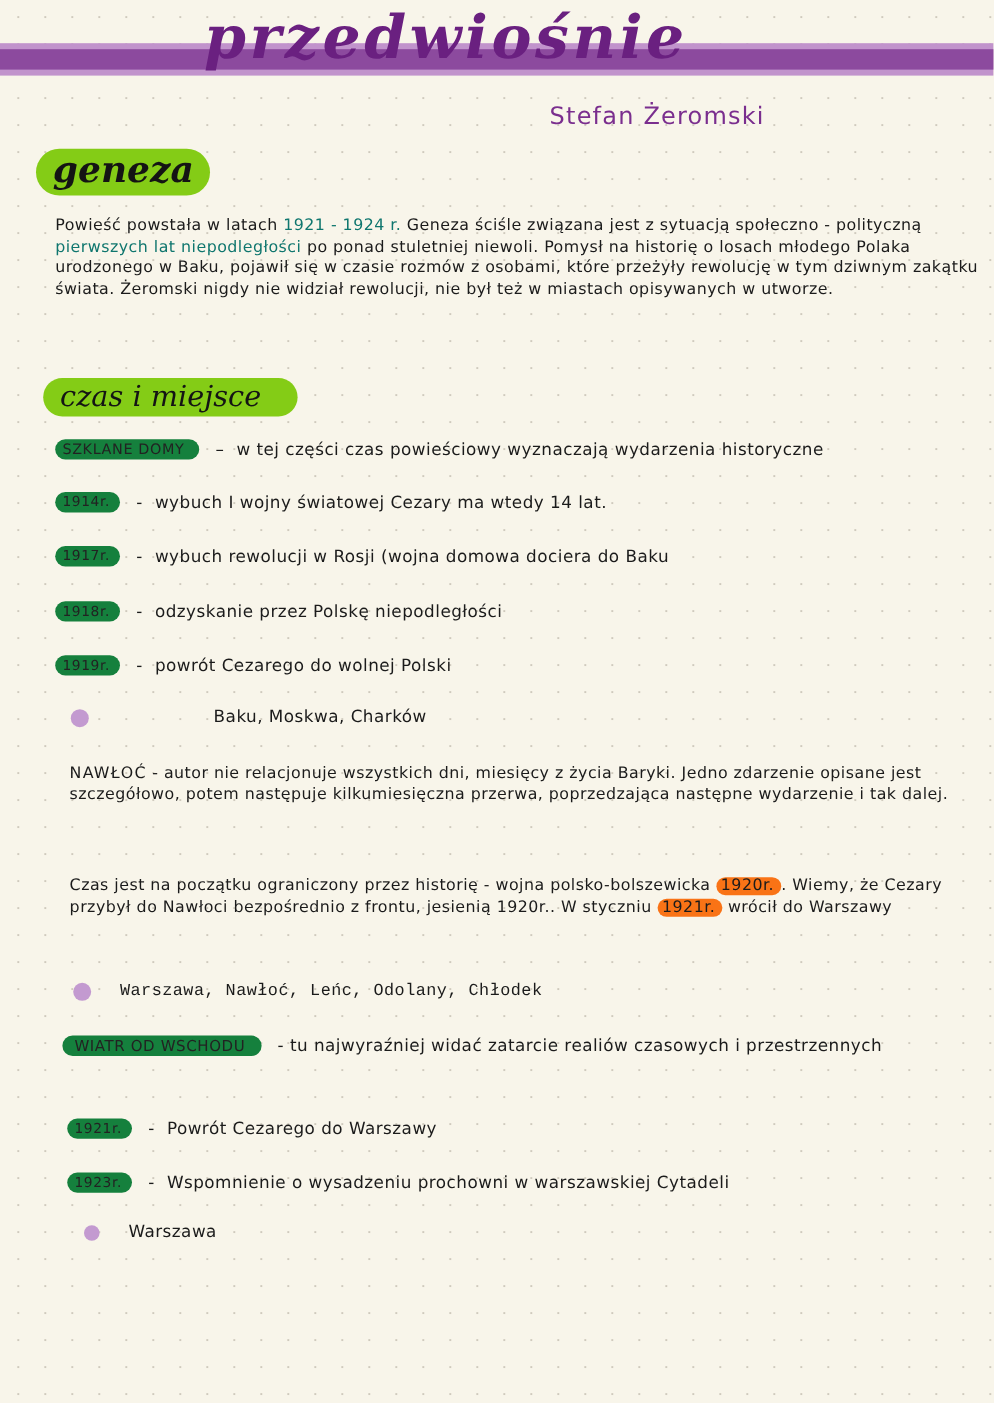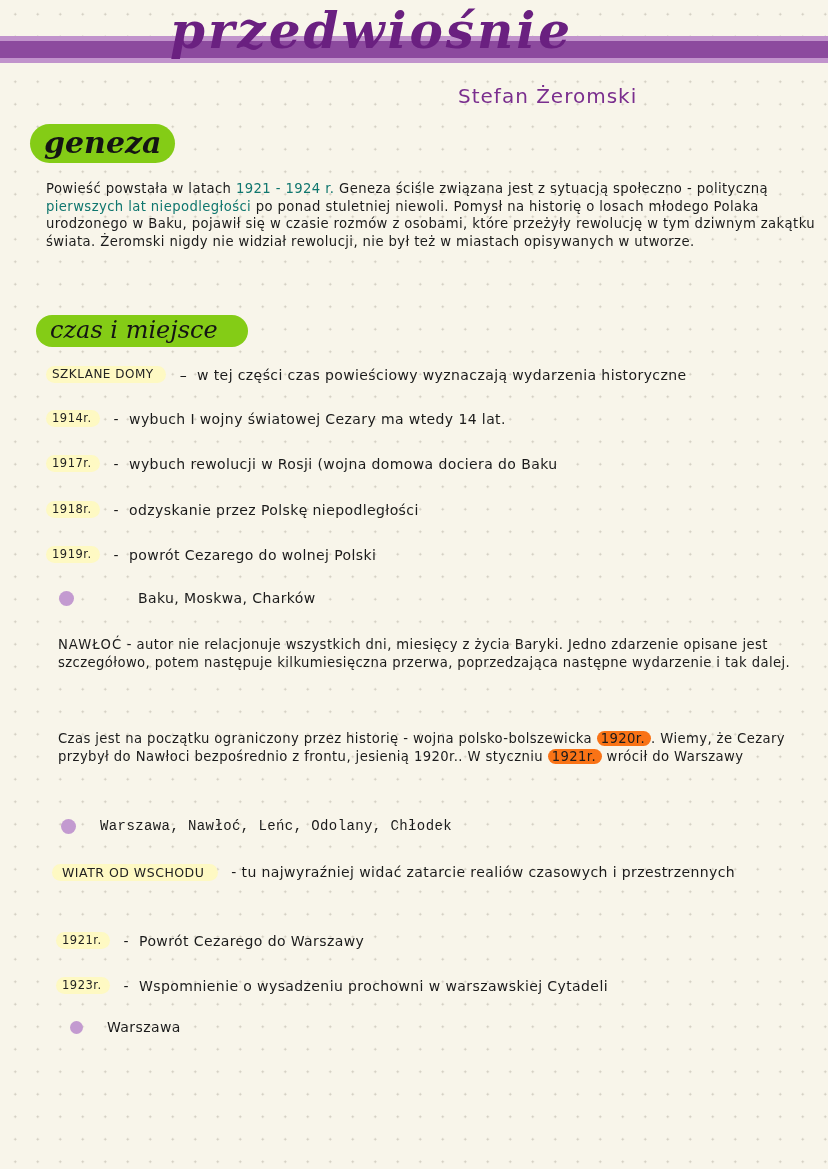--- a/index.html
+++ b/index.html
@@ -32,21 +32,21 @@
   .h-czas { left: 36px; top: 315px; font-size: 24px; padding: 2px 30px 4px 14px; font-weight: normal; }
 
   .para {
     font-size: 13.2px; line-height: 17.5px; letter-spacing: 0.4px; color: #1b1b1b;
   }
   .p-geneza { left: 46px; top: 180px; width: 770px; }
   .accent { color: #0f766e; }
 
   .row { display: flex; align-items: center; font-size: 14px; letter-spacing: 0.4px; }
   .tag {
-    background: #fef9c3; border-radius: 10px; padding: 1px 8px 1px 6px; font-size: 11.5px;
+    background: #15803d; border-radius: 10px; padding: 1px 8px 1px 6px; font-size: 11.5px;
     color: #222; margin-right: 12px; line-height: 15px; letter-spacing: 0.5px;
   }
   .tag-wide { padding: 1px 12px 1px 6px; font-size: 12px; }
   .dash { margin: 0 10px 0 2px; }
   .bullet { width: 15px; height: 15px; border-radius: 50%; background: #c39ad0; display: inline-block; }
 
   .inline-tag {
     background: #f97316; border-radius: 9px; padding: 0 6px 0 4px;
   }
 </style>
@@ -85,21 +85,21 @@
   <span class="tag">1918r.</span>
   <span class="dash">-</span>
   <span>odzyskanie przez Polskę niepodległości</span>
 </div>
 <div class="abs row" style="left:46px; top:546px;">
   <span class="tag">1919r.</span>
   <span class="dash">-</span>
   <span>powrót Cezarego do wolnej Polski</span>
 </div>
 
-<div class="abs row" style="left:59px; top:590px;">
+<div class="abs row" style="left:59px; top:590px;gap:40px;">
   <span class="bullet"></span>
   <span style="margin-left:64px;">Baku, Moskwa, Charków</span>
 </div>
 
 <div class="abs para" style="left:58px; top:636px; width:750px;">
   <span style="letter-spacing:1px;">NAWŁOĆ</span>
   <span>- autor nie relacjonuje wszystkich dni, miesięcy z życia Baryki. Jedno zdarzenie opisane jest szczegółowo, potem następuje kilkumiesięczna przerwa, poprzedzająca następne wydarzenie i tak dalej.</span>
 </div>
 
 <div class="abs para" style="left:58px; top:730px; width:740px;">

